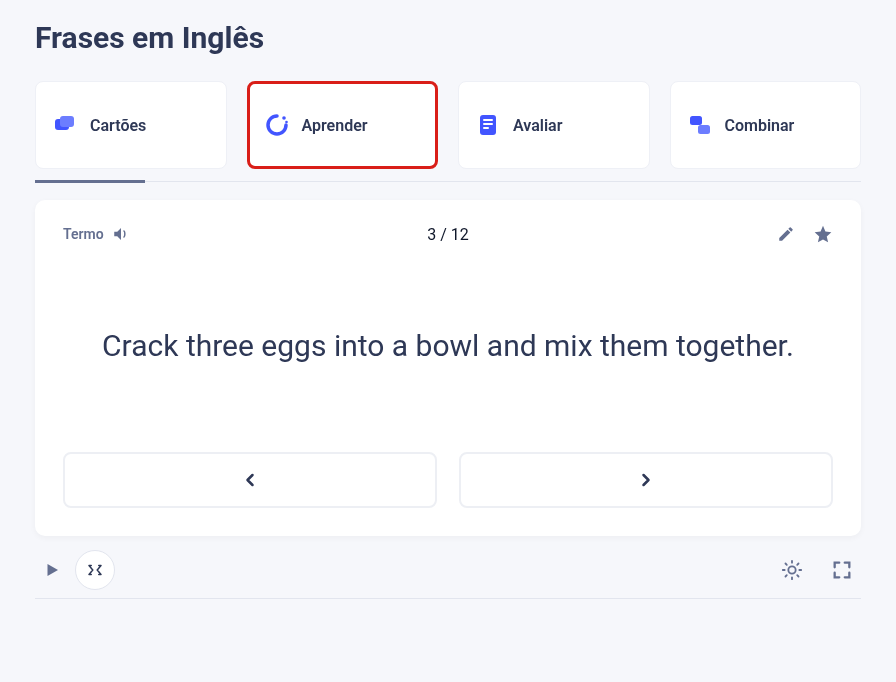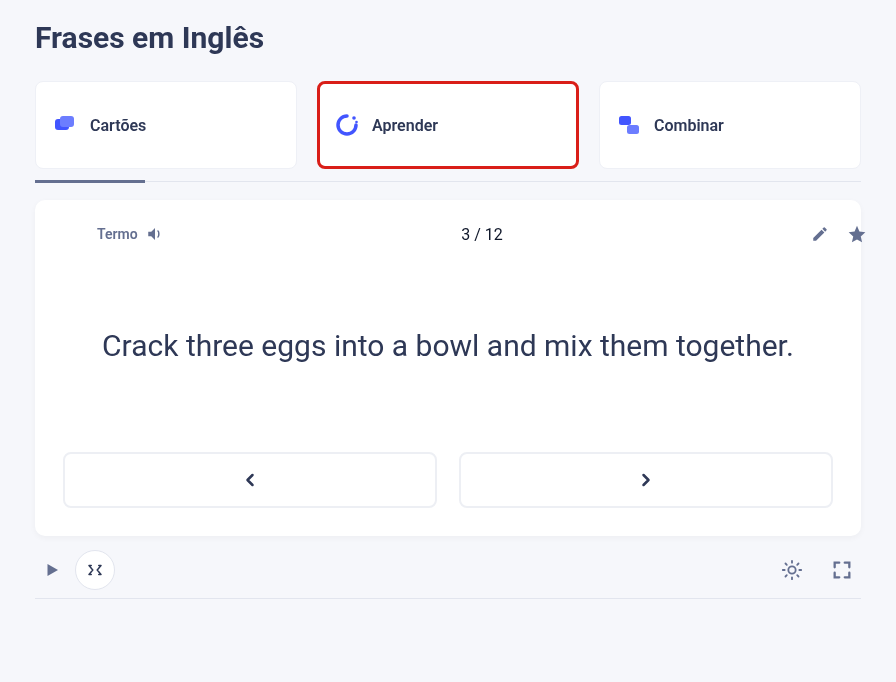--- a/index.html
+++ b/index.html
@@ -86,21 +86,20 @@
       color: #0f172a;
       font-size: 16px;
       font-weight: 400;
       position: absolute;
       left: 50%;
       transform: translateX(-50%);
     }
     .card-top-wrap {
       position: relative;
       width: 100%;
-      margin-left: 34px;
     }
     .card-top-right {
       display: flex;
       align-items: center;
       gap: 18px;
     }
     .icon-btn {
       color: #646f90;
       cursor: pointer;
       display: flex;
@@ -180,20 +179,31 @@
   <div class="tab highlighted">
     <span class="tab-icon">
       <svg width="26" height="26" viewBox="0 0 26 26">
         <path d="M 13 4 A 9 9 0 1 0 22 13" stroke="#4255ff" stroke-width="3.5" fill="none" stroke-linecap="round"></path>
         <circle cx="20" cy="6" r="1.8" fill="#4255ff"></circle>
         <circle cx="22.5" cy="10" r="1.3" fill="#4255ff"></circle>
         <circle cx="22" cy="13.5" r="0.9" fill="#4255ff"></circle>
       </svg>
     </span>
     <span>Aprender</span>
+  </div>
+  <div class="tab">
+    <span class="tab-icon">
+      <svg width="26" height="26" viewBox="0 0 26 26">
+        <rect x="5" y="3" width="16" height="20" rx="3" fill="#4255ff"></rect>
+        <rect x="8" y="7" width="10" height="2" rx="1" fill="#fff"></rect>
+        <rect x="8" y="11" width="10" height="2" rx="1" fill="#fff"></rect>
+        <rect x="8" y="15" width="6" height="2" rx="1" fill="#fff"></rect>
+      </svg>
+    </span>
+    <span>Avaliar</span>
   </div>
   <div class="tab">
     <span class="tab-icon">
       <svg width="26" height="26" viewBox="0 0 26 26">
         <rect x="3" y="4" width="12" height="9" rx="2.5" fill="#4255ff"></rect>
         <rect x="11" y="13" width="12" height="9" rx="2.5" fill="#6c7dff"></rect>
       </svg>
     </span>
     <span>Combinar</span>
   </div>

